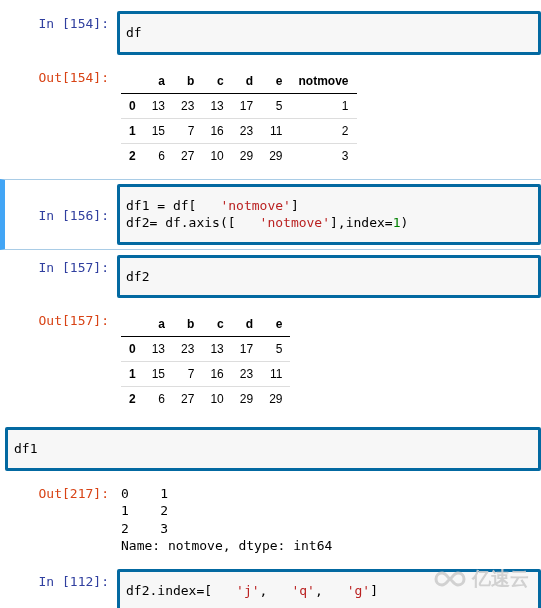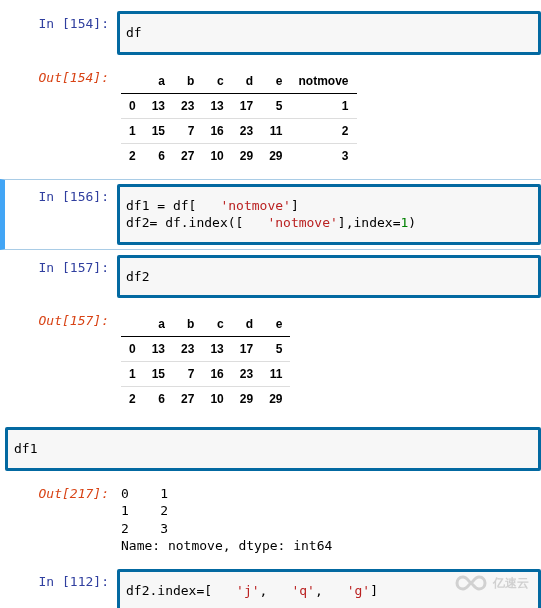--- a/index.html
+++ b/index.html
@@ -21,31 +21,32 @@
     padding: 4px 0 4px 0;
     border-left: 5px solid transparent;
     border-top: 1px solid transparent;
     border-bottom: 1px solid transparent;
   }
   .cell.selected {
     border-left: 5px solid #42A5F5;
     border-top: 1px solid #A9CCE6;
     border-bottom: 1px solid #A9CCE6;
     background: #fff;
+    align-items: center;
   }
   .prompt {
     min-width: 112px;
     text-align: right;
     padding: 5px 8px 2px 6px;
     font-family: Menlo, Consolas, "DejaVu Sans Mono", monospace;
     font-size: 13px;
     box-sizing: border-box;
   }
   .prompt.in { color: #303F9F; }
-  .prompt.out { color: #D84315; font-style: italic; }
+  .prompt.out { color: #D84315; }
   .content {
     flex: 1;
     padding: 0 0 0 0;
     min-width: 0;
   }
   .input-area {
     border: 3px solid #0369a1;
     border-radius: 2px;
     background: #f7f7f7;
     padding: 10px 6px;
@@ -69,21 +70,20 @@
   
   table.df {
     border-collapse: collapse;
     font-family: "Helvetica Neue", Helvetica, Arial, sans-serif;
     font-size: 12px;
     margin: 4px 0 6px 4px;
   }
   table.df th, table.df td {
     text-align: right;
     padding: 5px 8px;
-    font-weight: bold;
   }
   table.df thead th {
     border-bottom: 1px solid #000;
     font-weight: bold;
   }
   table.df tbody th {
     font-weight: bold;
   }
   table.df tbody tr {
     border-top: 1px solid #ddd;
@@ -92,21 +92,21 @@
   
   .watermark {
     position: fixed;
     right: 12px;
     bottom: 16px;
     display: flex;
     align-items: center;
     gap: 6px;
     color: #ccc;
     font-family: Arial, sans-serif;
-    font-size: 12px;
+    font-size: 19px;
     font-weight: bold;
     pointer-events: none;
     opacity: 0.9;
   }
   .watermark svg { display: block; }
 </style>
 </head>
 <body>
 
 <div class="notebook">
@@ -163,21 +163,21 @@
           </tr>
         </tbody>
       </table>
     </div>
   </div>
 
   <div class="cell selected">
     <div class="prompt in">In  [156]:</div>
     <div class="content">
       <div class="input-area"><span>df1 = df[</span><span class="s">'notmove'</span><span>]</span>
-<span>df2= df.index([</span><span class="s">'notmove'</span><span>],index=</span><span class="num">1</span><span>)</span></div>
+<span>df2= df.axis([</span><span class="s">'notmove'</span><span>],index=</span><span class="num">1</span><span>)</span></div>
     </div>
   </div>
 
   <div class="cell">
     <div class="prompt in">In  [157]:</div>
     <div class="content">
       <div class="input-area">df2</div>
     </div>
   </div>
 

